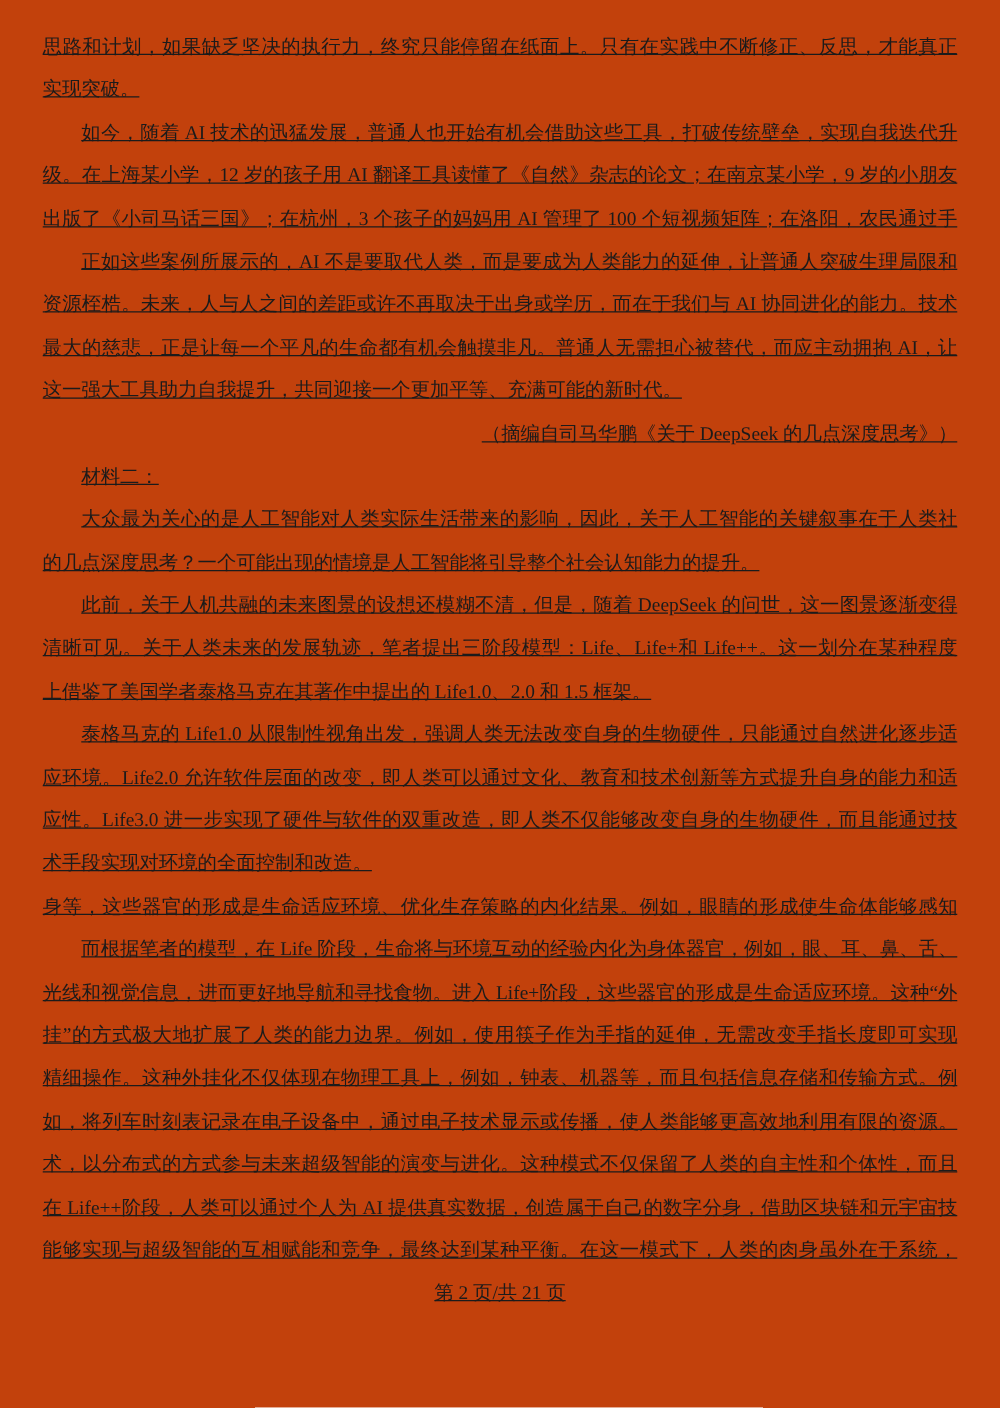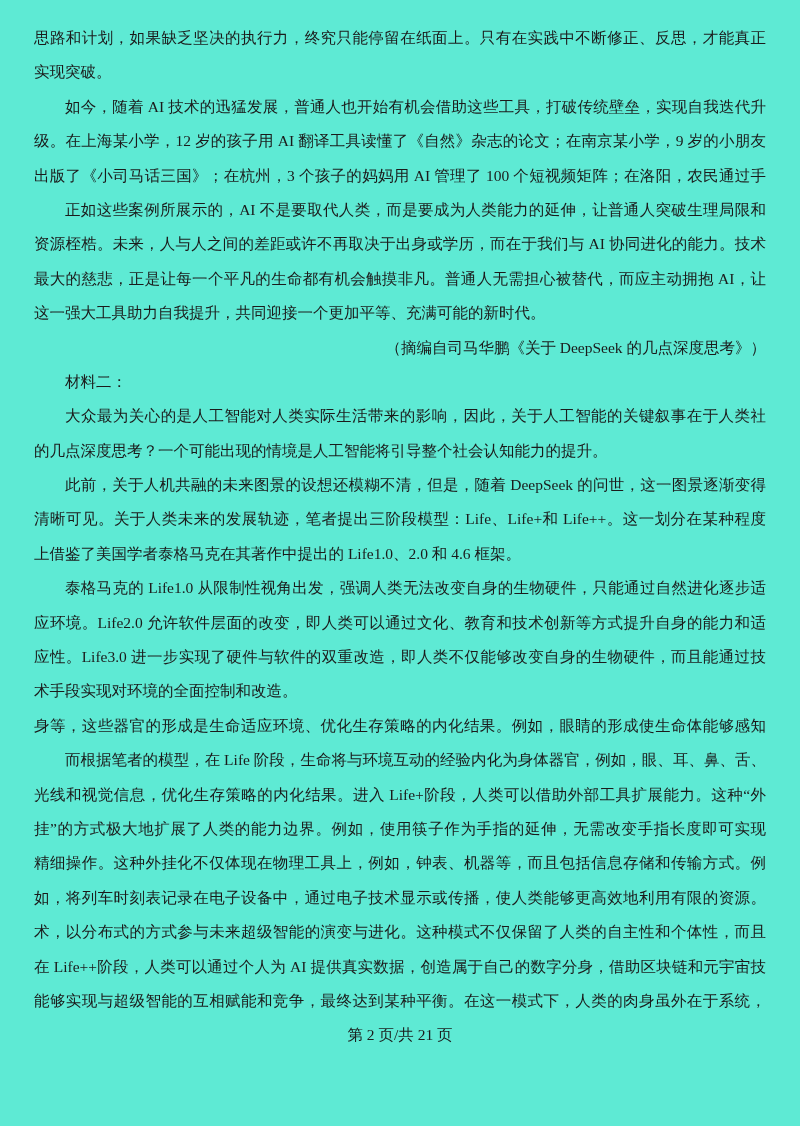--- a/index.html
+++ b/index.html
@@ -4,26 +4,27 @@
 <style>
   html, body {
     margin: 0;
     padding: 0;
     background: #ffffff;
   }
   .page {
     box-sizing: border-box;
     width: 800px;
     height: 1126px;
-    background: #5eead4;
+    background: #c2410c;
     padding: 21px 34px 0 34px;
     font-family: "Liberation Serif", "DejaVu Serif", serif;
     color: #1b1b1b;
     font-size: 15.5px;
     overflow: hidden;
+    text-decoration: underline;
   }
   .line {
     height: 34.4px;
     line-height: 34.4px;
     overflow: hidden;
     white-space: normal;
   }
   .justify {
     text-align: justify;
     text-align-last: justify;
@@ -57,28 +58,28 @@
       <div class="line justify indent">正如这些案例所展示的，AI 不是要取代人类，而是要成为人类能力的延伸，让普通人突破生理局限和</div>
       <div class="line justify">资源桎梏。未来，人与人之间的差距或许不再取决于出身或学历，而在于我们与 AI 协同进化的能力。技术</div>
       <div class="line justify">最大的慈悲，正是让每一个平凡的生命都有机会触摸非凡。普通人无需担心被替代，而应主动拥抱 AI，让</div>
       <div class="line justify last-left">这一强大工具助力自我提升，共同迎接一个更加平等、充满可能的新时代。</div>
       <div class="line align-right">（摘编自司马华鹏《关于 DeepSeek 的几点深度思考》）</div>
       <div class="line justify last-left indent">材料二：</div>
       <div class="line justify indent">大众最为关心的是人工智能对人类实际生活带来的影响，因此，关于人工智能的关键叙事在于人类社</div>
       <div class="line justify last-left">的几点深度思考？一个可能出现的情境是人工智能将引导整个社会认知能力的提升。</div>
       <div class="line justify indent">此前，关于人机共融的未来图景的设想还模糊不清，但是，随着 DeepSeek 的问世，这一图景逐渐变得</div>
       <div class="line justify">清晰可见。关于人类未来的发展轨迹，笔者提出三阶段模型：Life、Life+和 Life++。这一划分在某种程度</div>
-      <div class="line justify last-left">上借鉴了美国学者泰格马克在其著作中提出的 Life1.0、2.0 和 4.6 框架。</div>
+      <div class="line justify last-left">上借鉴了美国学者泰格马克在其著作中提出的 Life1.0、2.0 和 1.5 框架。</div>
       <div class="line justify indent">泰格马克的 Life1.0 从限制性视角出发，强调人类无法改变自身的生物硬件，只能通过自然进化逐步适</div>
       <div class="line justify">应环境。Life2.0 允许软件层面的改变，即人类可以通过文化、教育和技术创新等方式提升自身的能力和适</div>
       <div class="line justify">应性。Life3.0 进一步实现了硬件与软件的双重改造，即人类不仅能够改变自身的生物硬件，而且能通过技</div>
       <div class="line justify last-left">术手段实现对环境的全面控制和改造。</div>
       <div class="line justify">身等，这些器官的形成是生命适应环境、优化生存策略的内化结果。例如，眼睛的形成使生命体能够感知</div>
       <div class="line justify indent">而根据笔者的模型，在 Life 阶段，生命将与环境互动的经验内化为身体器官，例如，眼、耳、鼻、舌、</div>
-      <div class="line justify">光线和视觉信息，优化生存策略的内化结果。进入 Life+阶段，人类可以借助外部工具扩展能力。这种“外</div>
+      <div class="line justify">光线和视觉信息，进而更好地导航和寻找食物。进入 Life+阶段，这些器官的形成是生命适应环境。这种“外</div>
       <div class="line justify">挂”的方式极大地扩展了人类的能力边界。例如，使用筷子作为手指的延伸，无需改变手指长度即可实现</div>
       <div class="line justify">精细操作。这种外挂化不仅体现在物理工具上，例如，钟表、机器等，而且包括信息存储和传输方式。例</div>
       <div class="line justify">如，将列车时刻表记录在电子设备中，通过电子技术显示或传播，使人类能够更高效地利用有限的资源。</div>
       <div class="line justify">术，以分布式的方式参与未来超级智能的演变与进化。这种模式不仅保留了人类的自主性和个体性，而且</div>
       <div class="line justify">在 Life++阶段，人类可以通过个人为 AI 提供真实数据，创造属于自己的数字分身，借助区块链和元宇宙技</div>
       <div class="line justify">能够实现与超级智能的互相赋能和竞争，最终达到某种平衡。在这一模式下，人类的肉身虽外在于系统，</div>
     </div>
   <div class="line align-center">第 2 页/共 21 页</div>
 </div>
 

